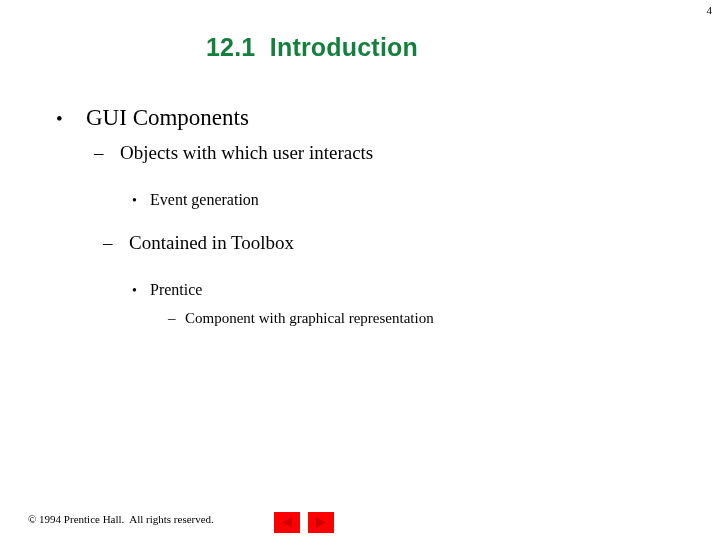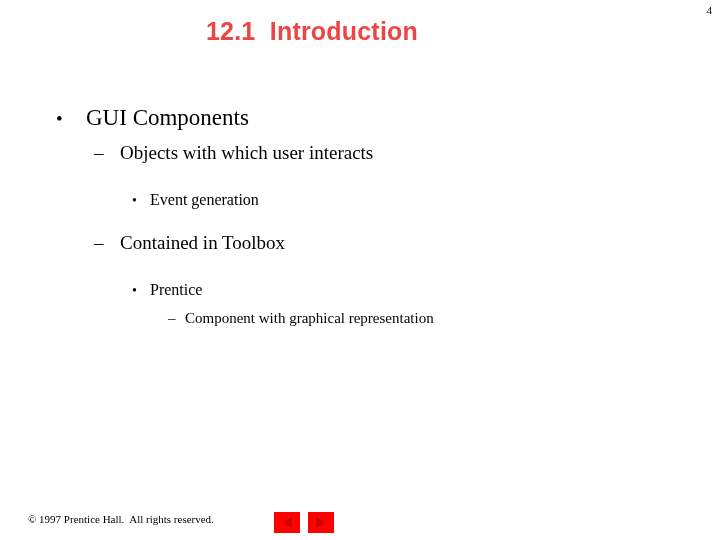--- a/index.html
+++ b/index.html
@@ -30,29 +30,29 @@
     right: 8px;
     font-family: "Liberation Serif", "DejaVu Serif", serif;
     font-size: 11px;
     line-height: 13px;
     color: #000000;
   }
 
   
   .slide-title {
     position: absolute;
-    top: 16px;
+    top: 32px;
     left: 0;
     width: 624px;
     text-align: center;
     font-family: "Liberation Sans", "DejaVu Sans", sans-serif;
     font-weight: bold;
     font-size: 25px;
     line-height: 31px;
-    color: #ef4444;
+    color: #15803d;
     letter-spacing: 0.2px;
     white-space: pre;
   }
 
   
   .body-area {
     position: absolute;
     top: 102px;
     left: 0;
     width: 600px;
@@ -106,21 +106,21 @@
 
   
   .lvl4 {
     padding-left: 168px;
     font-size: 15px;
     line-height: 23px;
     margin-bottom: 3px;
   }
   .lvl4 .bullet-marker { width: 17px; font-size: 15px; }
 
-  .gap-before { margin-top: 16px; }
+  .gap-before { margin-top: 16px; margin-left: 9px; }
 
   
   .footer {
     position: absolute;
     left: 0;
     bottom: 0;
     width: 720px;
     height: 40px;
   }
 
@@ -170,21 +170,21 @@
 
   <div class="bullet-row lvl1"><span class="bullet-marker">•</span><span class="bullet-text">GUI Components</span></div>
       <div class="bullet-row lvl2"><span class="bullet-marker">–</span><span class="bullet-text">Objects with which user interacts</span></div>
       <div class="bullet-row lvl3"><span class="bullet-marker">•</span><span class="bullet-text">Event generation</span></div>
       <div class="bullet-row lvl2 gap-before"><span class="bullet-marker">–</span><span class="bullet-text">Contained in Toolbox</span></div>
       <div class="bullet-row lvl3"><span class="bullet-marker">•</span><span class="bullet-text">Prentice</span></div>
       <div class="bullet-row lvl4"><span class="bullet-marker">–</span><span class="bullet-text">Component with graphical representation</span></div>
     </div>
 
   <div class="footer">
-    <div class="copyright">© 1997 Prentice Hall.  All rights reserved.</div>
+    <div class="copyright">© 1994 Prentice Hall.  All rights reserved.</div>
   </div>
 
   <div class="nav-buttons">
     <button class="nav-btn" title="Previous slide">
       <span>
         <svg width="14" height="13" viewBox="0 0 14 13" aria-hidden="true">
           <polygon points="12,1 12,12 2,6.5" fill="#CC0000"></polygon>
         </svg>
       </span>
     </button>

